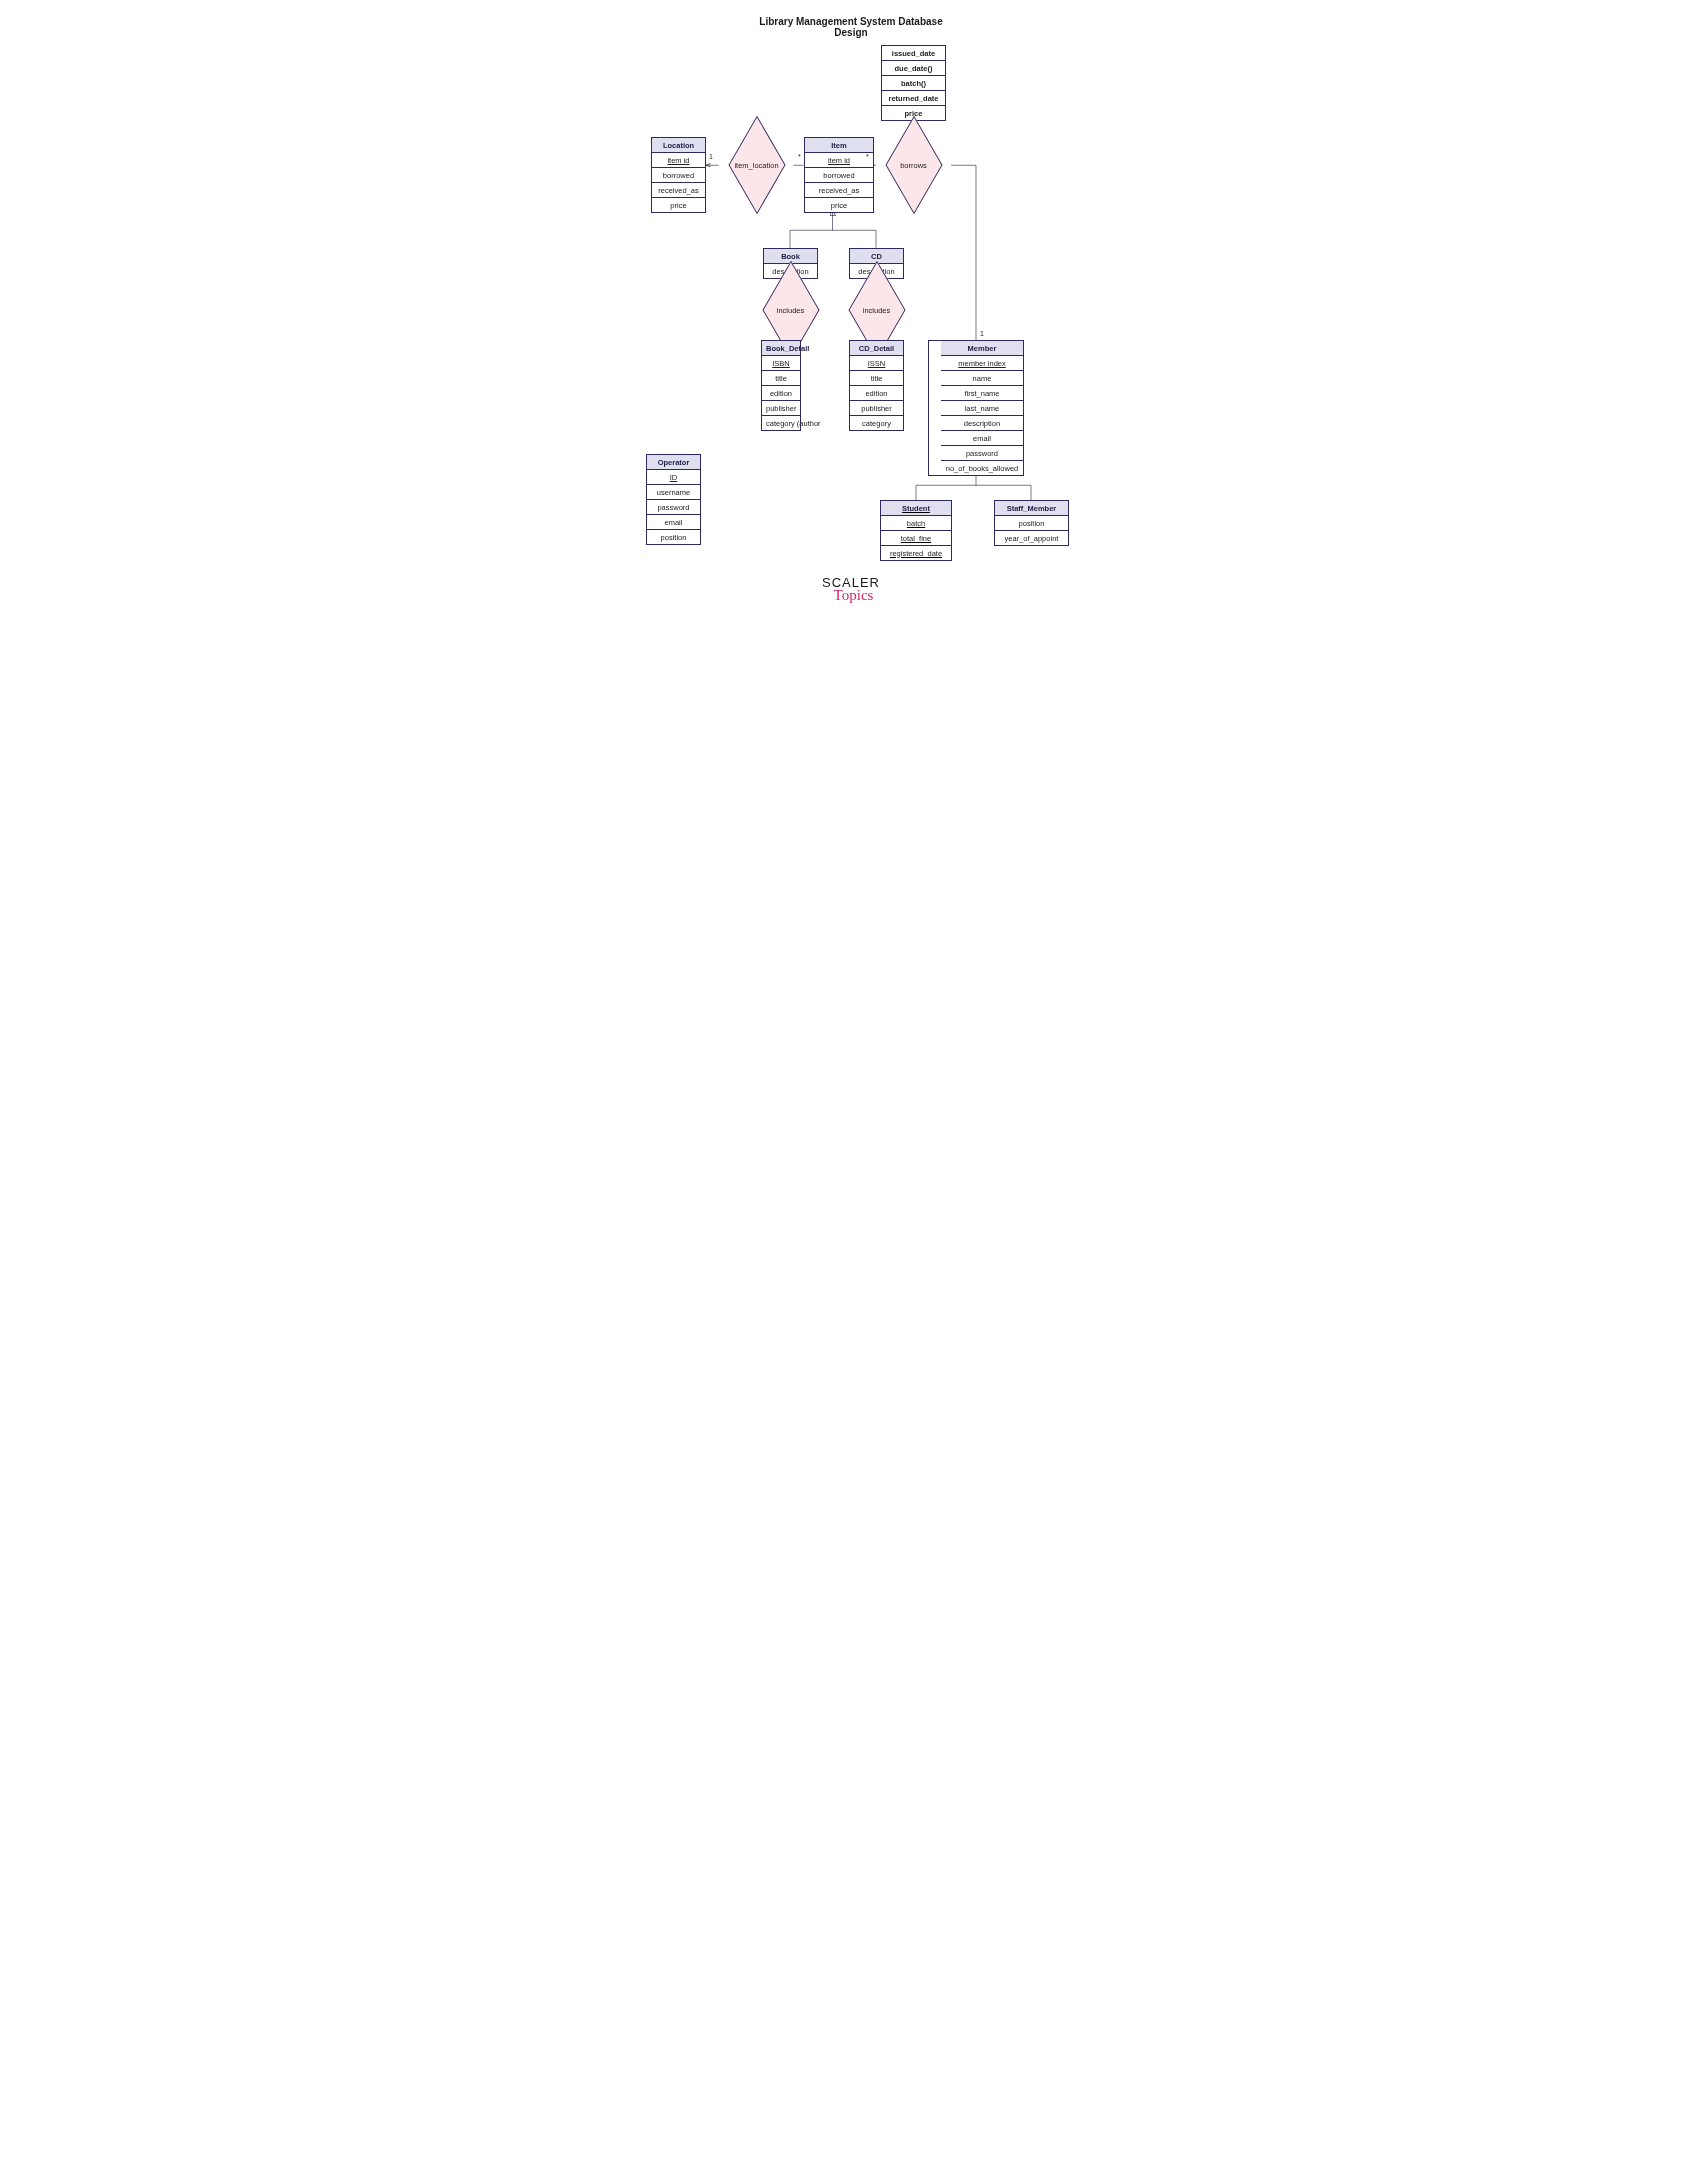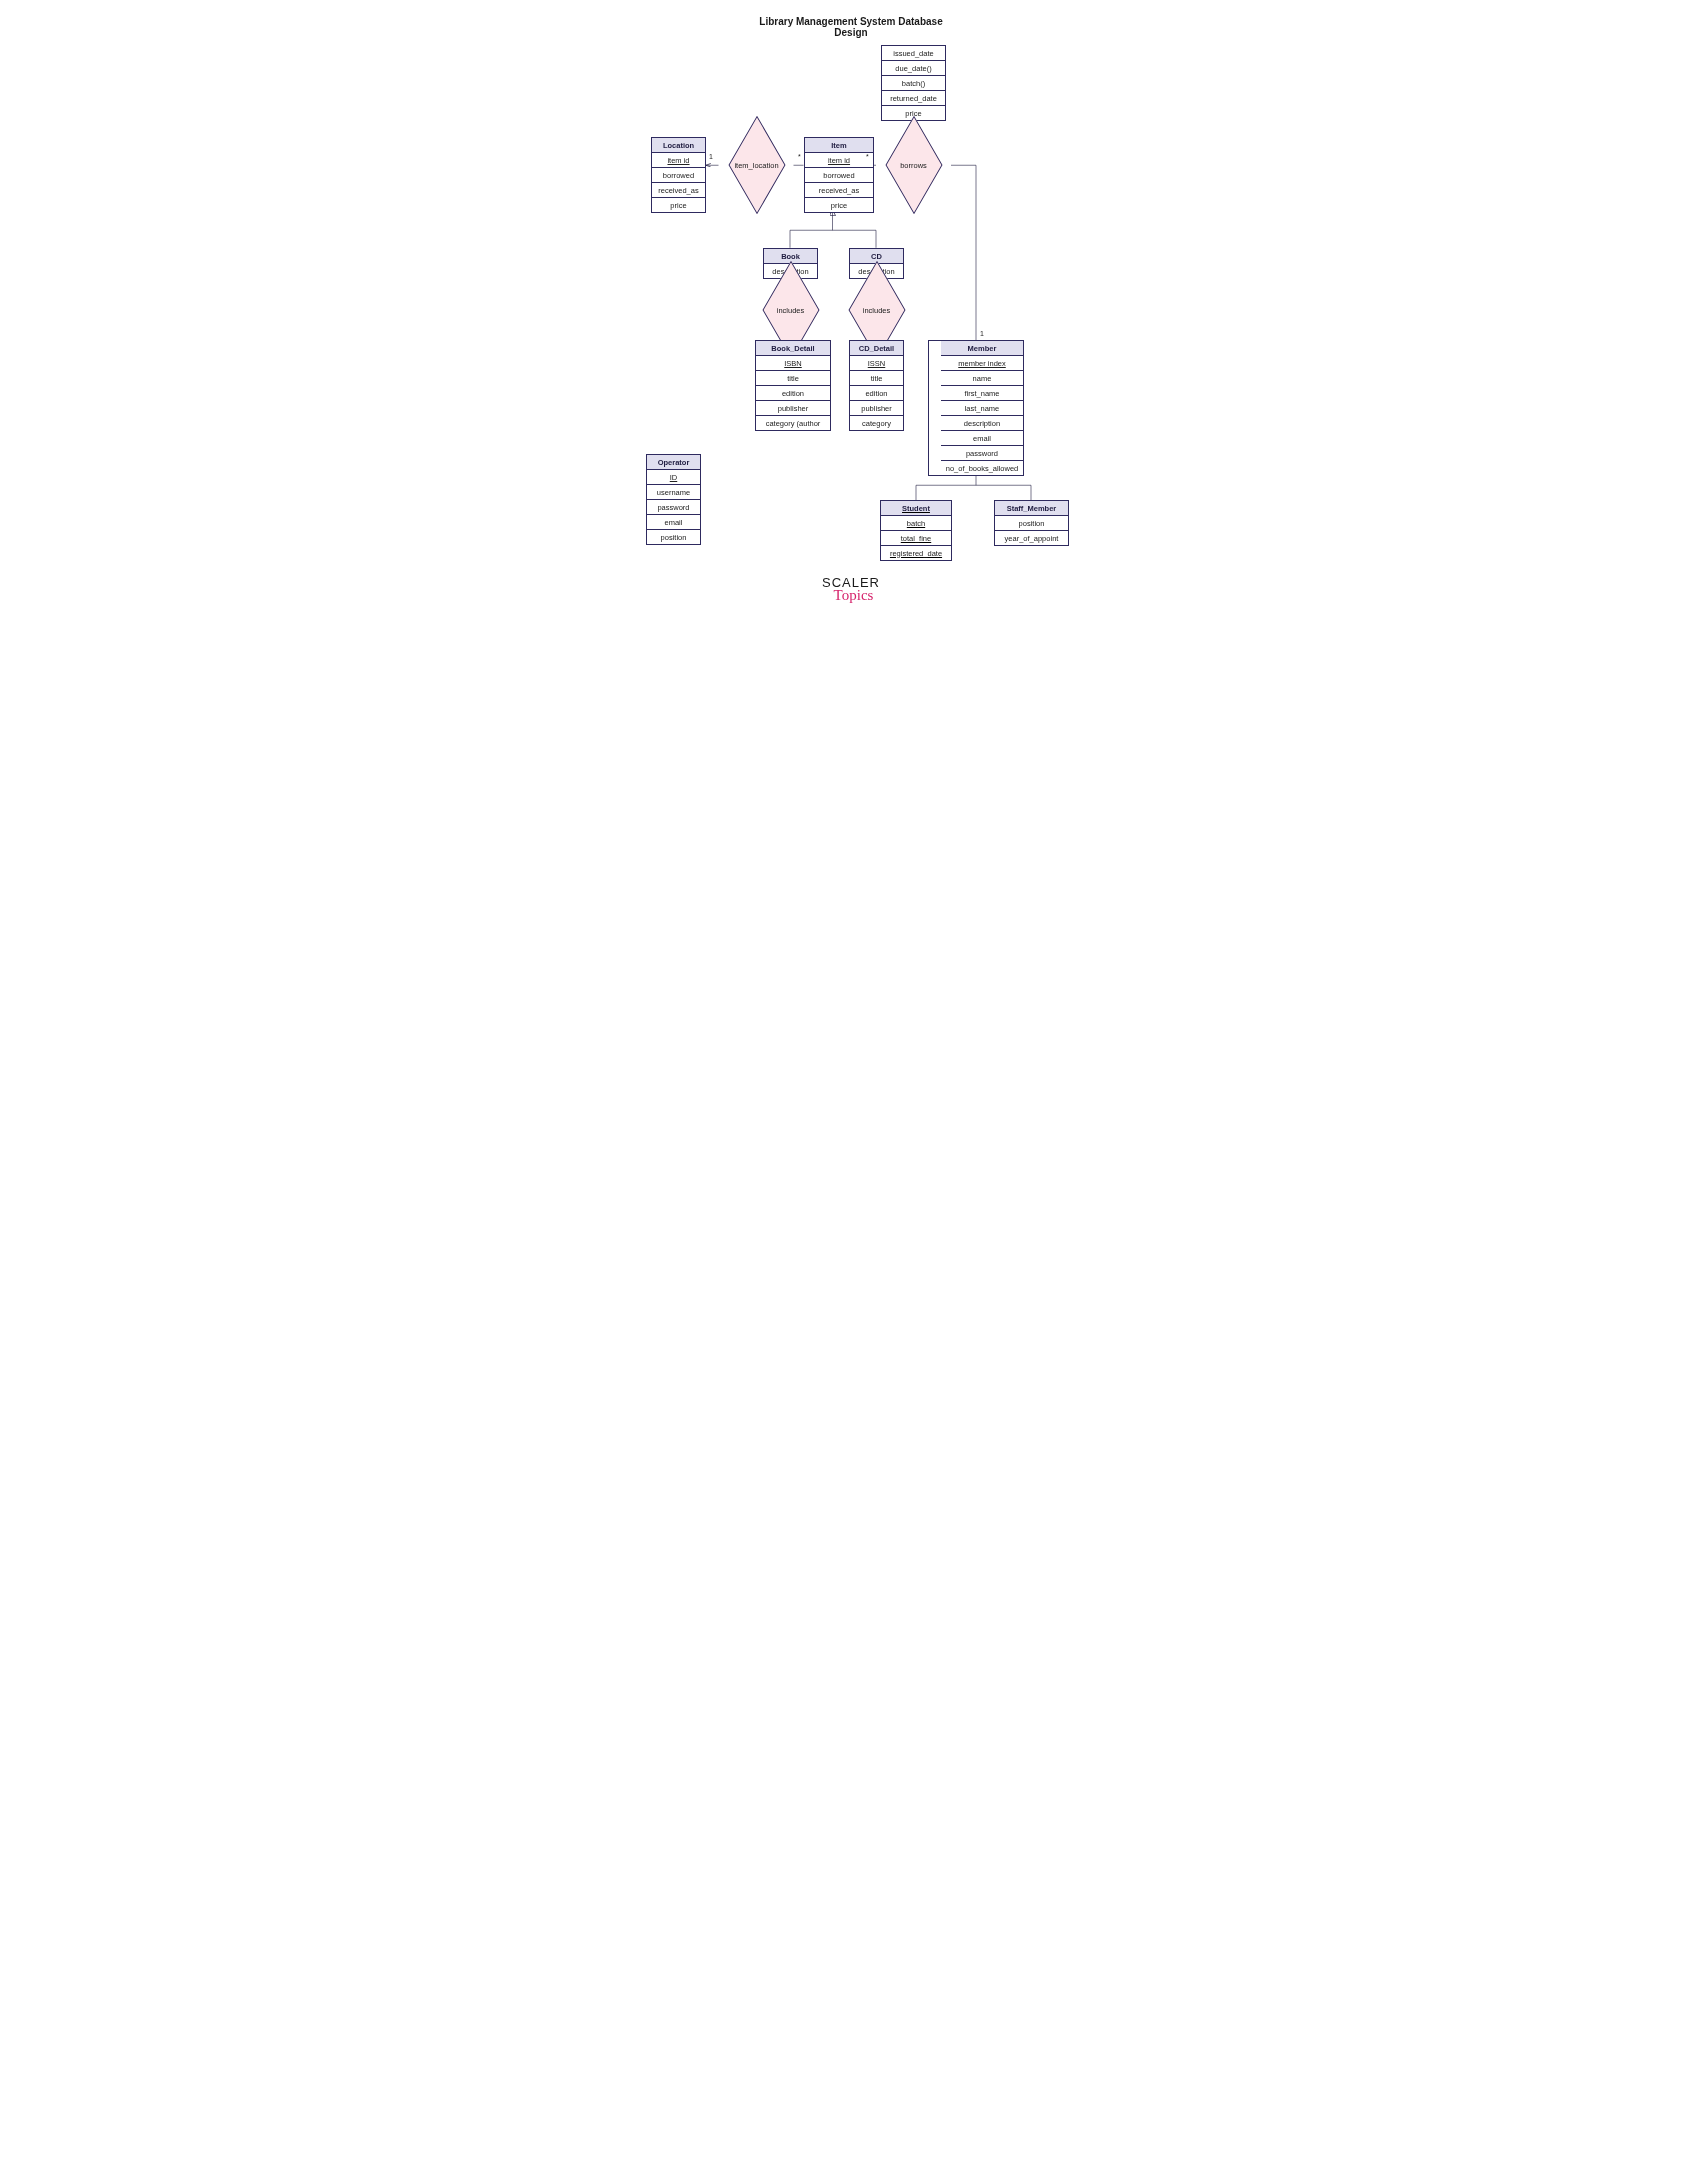--- a/index.html
+++ b/index.html
@@ -46,20 +46,21 @@
     color: #1e1b3f;
   }
   .underlined {
     text-decoration: underline;
   }
   .attrblock {
     position: absolute;
     border: 0.5px solid #2e2a5f;
     background: #ffffff;
     box-sizing: border-box;
+    font-weight: bold;
   }
   .attrblock .arow {
     text-align: center;
     padding: 2.5px 4px;
     font-size: 7.5px;
     color: #222;
     border-top: 0.5px solid #2e2a5f;
   }
   .attrblock .arow:first-child {
     border-top: none;
@@ -219,21 +220,21 @@
   <div class="diamond" style="left:147px; top:295px;">
     <div class="diamond-shape"></div>
     <div class="dlabel">includes</div>
   </div>
 
   <div class="diamond" style="left:233px; top:295px;">
     <div class="diamond-shape"></div>
     <div class="dlabel">includes</div>
   </div>
 
-  <div class="entity" style="left:149px; top:340px; width:76px;">
+  <div class="entity" style="left:155px; top:340px; width:40px;">
     <div class="row hdr">Book_Detail</div>
     <div class="row underlined">ISBN</div>
     <div class="row">title</div>
     <div class="row">edition</div>
     <div class="row">publisher</div>
     <div class="row">category (author</div>
   </div>
 
   <div class="entity" style="left:243px; top:340px; width:55px;">
     <div class="row hdr">CD_Detail</div>

